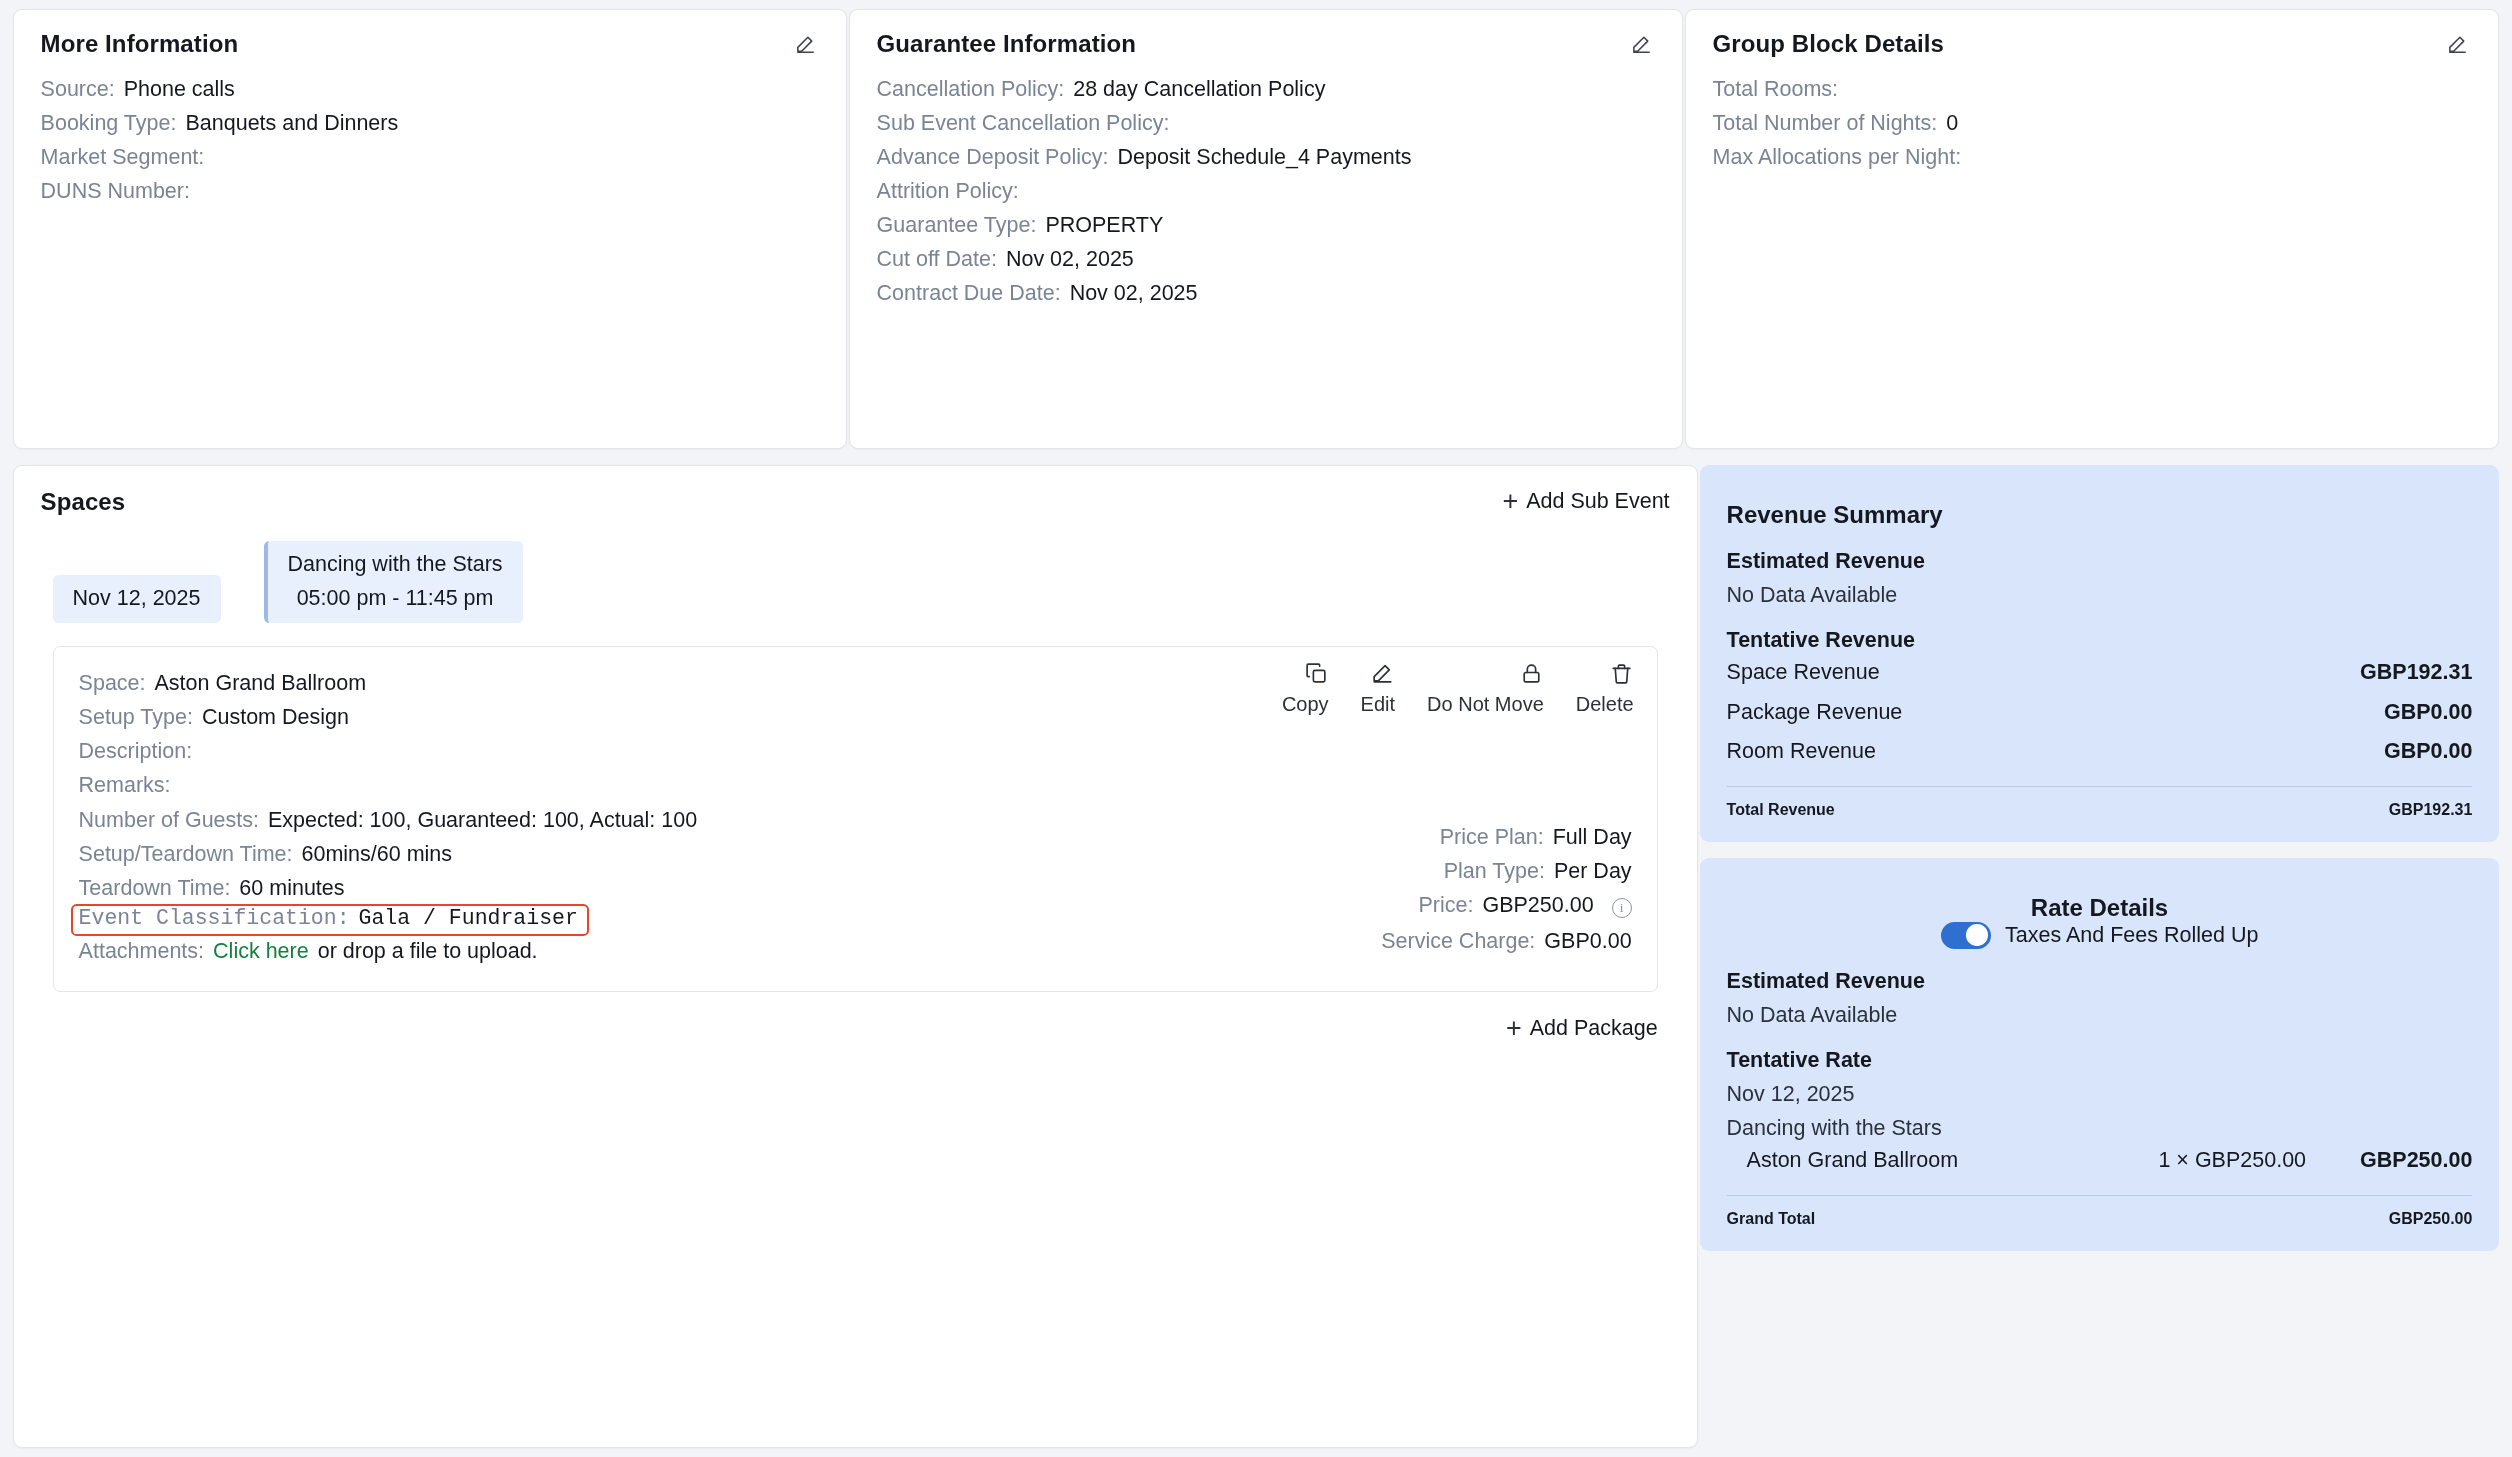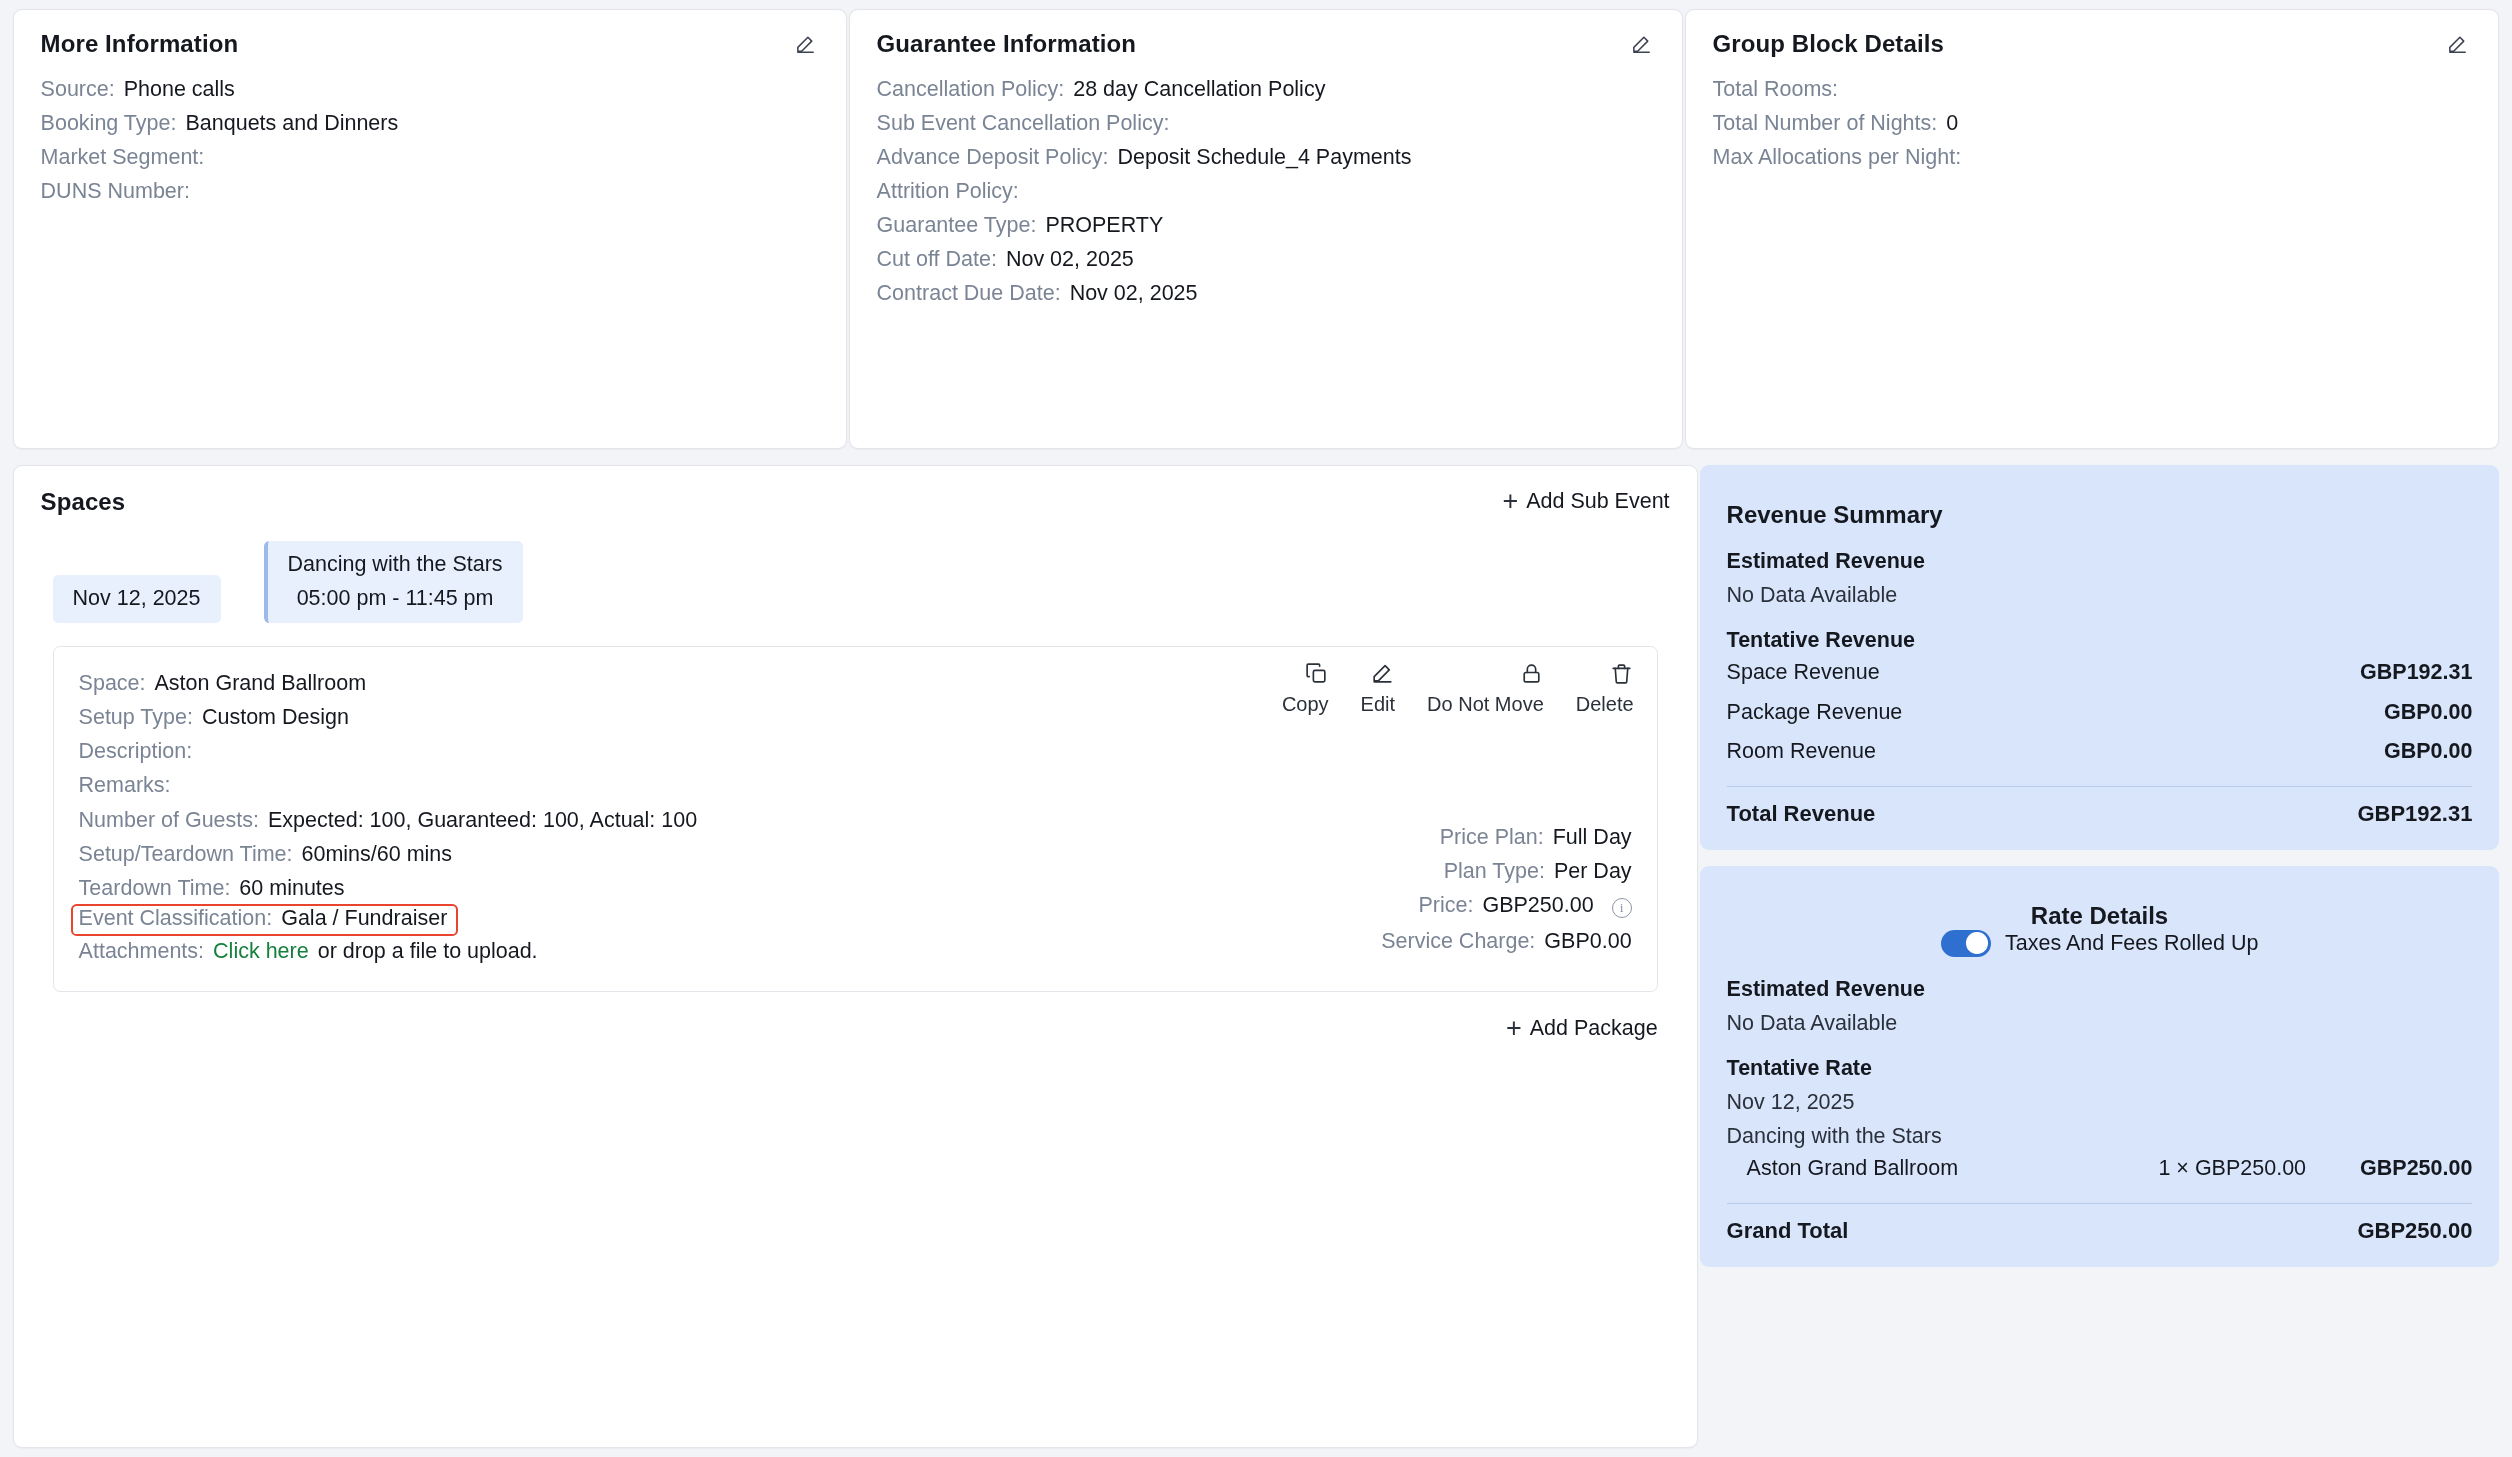--- a/index.html
+++ b/index.html
@@ -125,20 +125,21 @@
     cursor: pointer; color: #2b313b; font-size: 20px;
   }
   .action svg { display:block; }
 
   .highlight {
     outline: 2.7px solid #e8442e;
     border-radius: 3.6px;
     display: inline-flex;
     padding: 2.7px 9px 4.5px 5.4px;
     margin-left: -5.4px;
+    font-family: Liberation Mono, monospace;
   }
   .highlight .field { padding: 0; }
 
   .link { color: #15803d; cursor: pointer; }
 
   .add-package-row {
     display: flex; justify-content: flex-end;
     padding: 23px 39px 9px 0;
   }
 
@@ -152,21 +153,21 @@
   .sub-h { font-size: 21.5px; font-weight: bold; color: #15191f; margin-top: 20px; }
   .nodata { font-size: 21.5px; color: #2b313b; margin-top: 9px; }
   .lrow {
     display: flex; justify-content: space-between; align-items: baseline;
     font-size: 21.5px; color: #15191f; padding: 7.2px 0;
   }
   .lrow .amt { font-weight: bold; }
   .divider { height: 0.9px; background: #b9cbea; margin: 14.4px 0 5.4px 0; }
   .total-row {
     display: flex; justify-content: space-between;
-    font-size: 22px; font-weight: bold; color: #15191f; padding: 9px 0 0 0;
+    font-size: 16px; font-weight: bold; color: #15191f; padding: 9px 0 0 0;
   }
   .rate-head {
     display: flex; align-items: center;  flex-direction: column;
   }
   .toggle-wrap { display: flex; align-items: center; gap: 14.4px; }
   .toggle {
     width: 50px; height: 27px; border-radius: 13.5px; background: #2f6fd0;
     position: relative; cursor: pointer; flex: none;
   }
   .toggle .knob {

